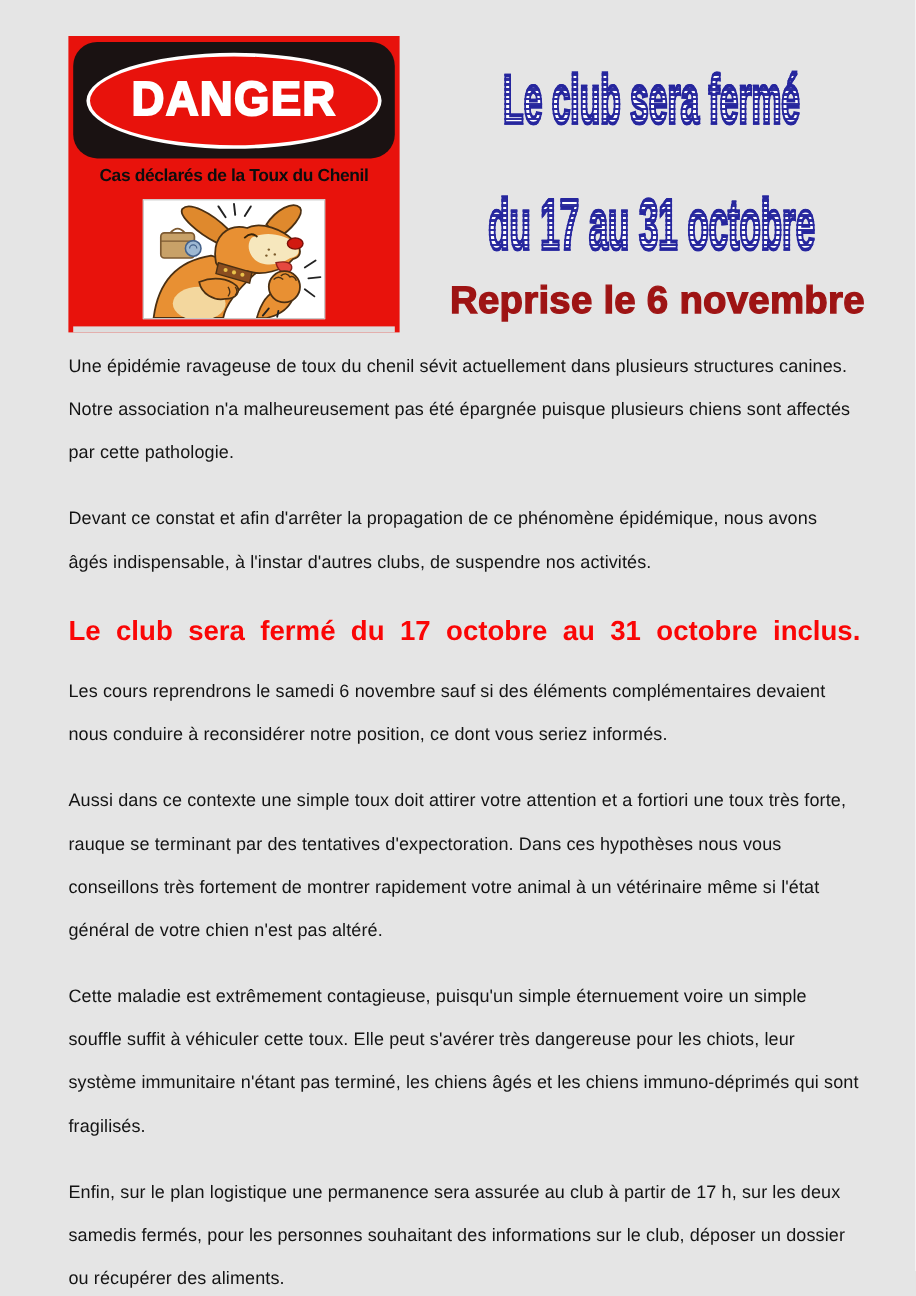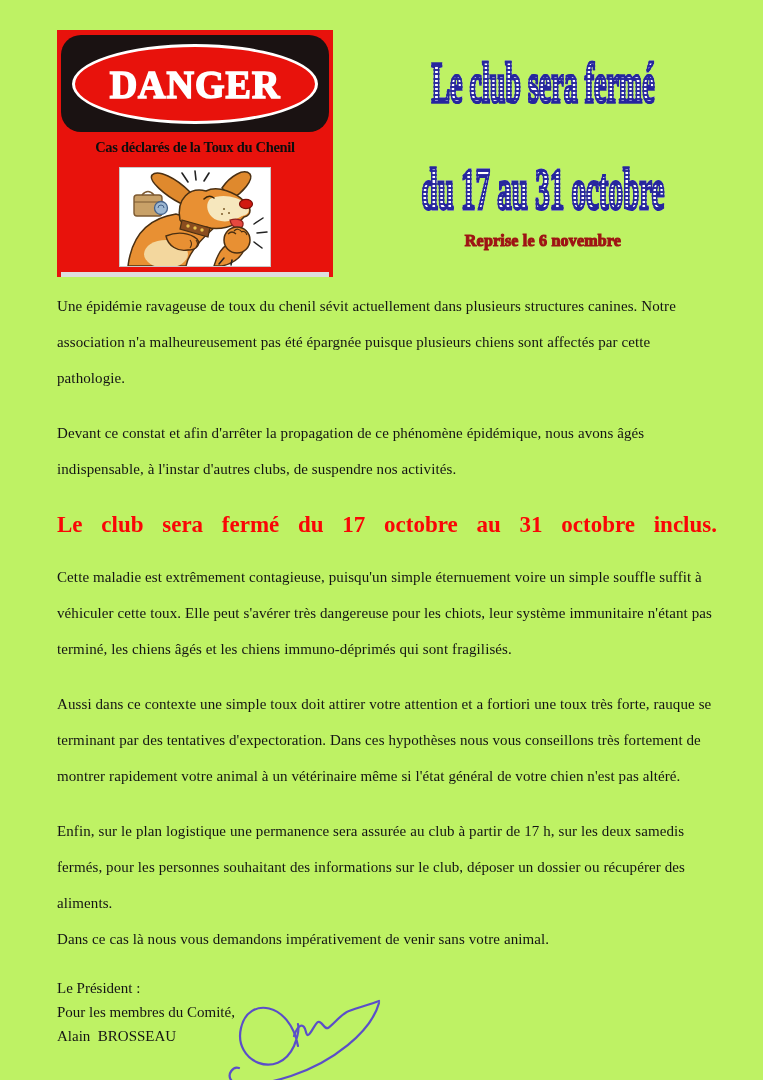--- a/index.html
+++ b/index.html
@@ -1,18 +1,18 @@
 <!DOCTYPE html>
 <html><head>
 <meta charset="utf-8">
 <style>
   html,body { margin:0; padding:0; background:#ffffff; }
   .page {
-    position:relative; width:763px; height:1080px; background:#bef264;
-    font-family:Liberation Serif, serif; color:#141414; overflow:hidden;
+    position:relative; width:763px; height:1080px; background:#e5e5e5;
+    font-family:Liberation Sans, sans-serif; color:#141414; overflow:hidden;
   }
 
   
   .top { position:relative; height:288px; }
 
   .danger-sign {
     position:absolute; left:57px; top:30px; width:276px; height:247px;
     background:#e8120c; box-sizing:border-box;
   }
   .danger-banner {
@@ -43,21 +43,21 @@
     font-weight:bold; font-size:28px; letter-spacing:0px;
     transform:scaleY(2.05); transform-origin:center top;
     color:transparent; -webkit-text-stroke:1.5px #26269e;
     background-image:repeating-linear-gradient(180deg,#ffffff 0 1px,#30309f 1px 2px);
     -webkit-background-clip:text; background-clip:text;
   }
   .fancy-l1 { top:15px; }
   .fancy-l2 { top:120px; font-size:29px; }
   .reprise {
     position:absolute; top:192px; left:-8px; right:-8px; white-space:nowrap;
-    font-weight:bold; font-size:16px; color:#9e1414; -webkit-text-stroke:1.1px #9e1414;
+    font-weight:bold; font-size:32px; color:#9e1414; -webkit-text-stroke:1.1px #9e1414;
     letter-spacing:0.2px;
   }
 
   
   .bodytext { margin:0 46px 0 57px; }
   .para {
     margin:0 0 19px 0; font-size:15px; line-height:36px; color:#141414;
     white-space:pre-line; letter-spacing:0.1px;
   }
   .highlight {
@@ -148,22 +148,23 @@
       <div class="fancy fancy-l2">du 17 au 31 octobre</div>
       <div class="reprise">Reprise le 6 novembre</div>
     </div>
 
   </div>
 
   <div class="bodytext">
     <p class="para">Une épidémie ravageuse de toux du chenil sévit actuellement dans plusieurs structures canines. Notre association n'a malheureusement pas été épargnée puisque plusieurs chiens sont affectés par cette pathologie.</p>
     <p class="para">Devant ce constat et afin d'arrêter la propagation de ce phénomène épidémique, nous avons âgés indispensable, à l'instar d'autres clubs, de suspendre nos activités.</p>
     <p class="highlight">Le club sera fermé du 17 octobre au 31 octobre inclus.</p>
+    <p class="para">Les cours reprendrons le samedi 6 novembre sauf si des éléments complémentaires devaient nous conduire à reconsidérer notre position, ce dont vous seriez informés.</p>
+    <p class="para">Aussi dans ce contexte une simple toux doit attirer votre attention et a fortiori une toux très forte, rauque se terminant par des tentatives d'expectoration. Dans ces hypothèses nous vous conseillons très fortement de montrer rapidement votre animal à un vétérinaire même si l'état général de votre chien n'est pas altéré.</p>
     <p class="para">Cette maladie est extrêmement contagieuse, puisqu'un simple éternuement voire un simple souffle suffit à véhiculer cette toux. Elle peut s'avérer très dangereuse pour les chiots, leur système immunitaire n'étant pas terminé, les chiens âgés et les chiens immuno-déprimés qui sont fragilisés.</p>
-    <p class="para">Aussi dans ce contexte une simple toux doit attirer votre attention et a fortiori une toux très forte, rauque se terminant par des tentatives d'expectoration. Dans ces hypothèses nous vous conseillons très fortement de montrer rapidement votre animal à un vétérinaire même si l'état général de votre chien n'est pas altéré.</p>
     <p class="para">Enfin, sur le plan logistique une permanence sera assurée au club à partir de 17 h, sur les deux samedis fermés, pour les personnes souhaitant des informations sur le club, déposer un dossier ou récupérer des aliments.
 Dans ce cas là nous vous demandons impérativement de venir sans votre animal.</p>
 
     <div class="sig-block">
       <p class="sig-line">Le Président :</p>
       <p class="sig-line">Pour les membres du Comité,</p>
       <p class="sig-line">Alain  BROSSEAU</p>
 
       <svg class="signature-svg" width="195" height="108" viewBox="0 0 195 108">
         <g fill="none" stroke="#5b4ec9" stroke-width="2.2" stroke-linecap="round">

